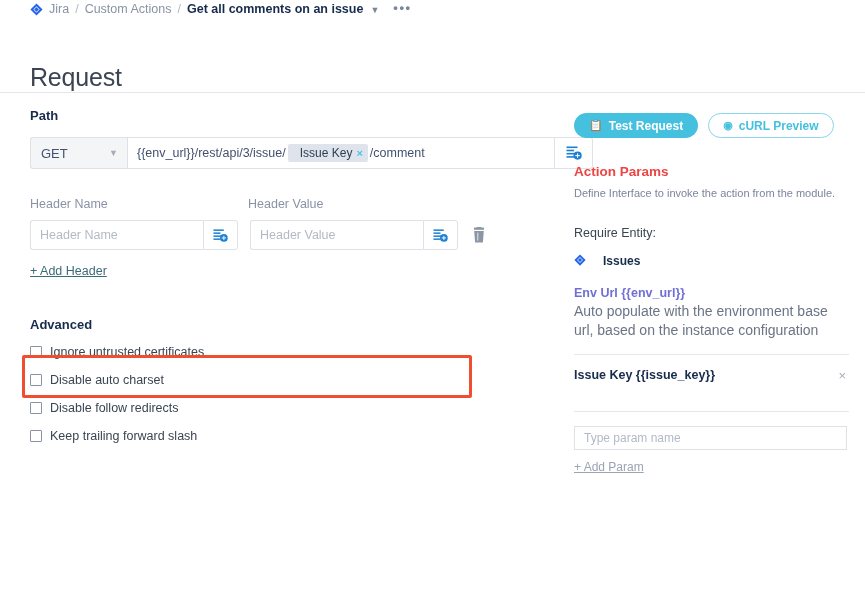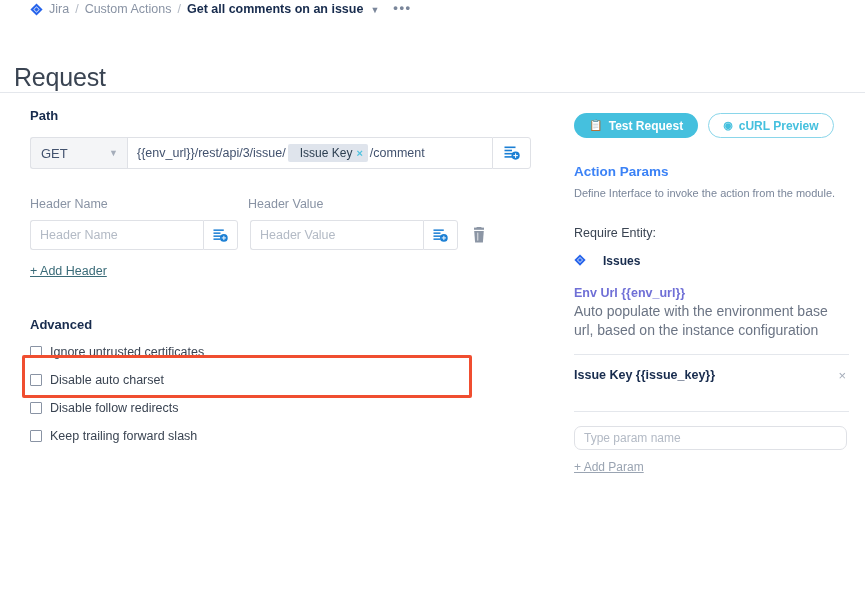--- a/index.html
+++ b/index.html
@@ -32,39 +32,39 @@
     line-height: 1; position: relative; top: 1px;
   }
   .bc-dots {
     color: #7a869a; letter-spacing: 1.5px; font-size: 13px;
     margin-left: 8px; line-height: 1; position: relative; top: -2px;
     font-weight: bold;
   }
 
   
   .page-title {
-    position: absolute; left: 14px; top: 46px;
+    position: absolute; left: 30px; top: 46px;
     font-size: 25px; font-weight: normal; color: #3a4452;
     letter-spacing: -0.2px;
   }
   .title-rule {
     position: absolute; left: 0; top: 92px; width: 865px;
     height: 1px; background: #e4e7ec;
   }
 
   
   .left-col { position: absolute; left: 30px; top: 108px; width: 500px; }
   .sec-label {
     font-size: 13px; font-weight: bold; color: #172b4d;
     margin: 0 0 14px 0;
   }
   .sec-label.adv { margin-bottom: 13px; }
 
   
-  .path-row { display: flex; align-items: stretch; height: 32px; width: 501px; }
+  .path-row { display: flex; align-items: stretch; height: 32px; width: 563px; }
   .method-select {
     width: 97px; border: 1px solid #dfe1e6; border-right: none;
     background: #f4f5f7; border-radius: 3px 0 0 3px;
     display: flex; align-items: center; padding: 0 10px;
     font-size: 13px; color: #42526e; position: relative;
   }
   .method-select .caret {
     position: absolute; right: 9px; top: 50%;
     transform: translateY(-55%);
     color: #a5adba; font-size: 9px;
@@ -147,21 +147,21 @@
     display: inline-flex; align-items: center; gap: 6px;
     height: 25px; padding: 0 14px; border-radius: 13px;
     font-size: 12px; font-weight: bold; cursor: pointer;
     border: 1px solid transparent; white-space: nowrap;
   }
   .btn-primary { background: #45c0de; color: #fff; }
   .btn-ghost { background: #fff; color: #45c0de; border-color: #8ad6ea; }
   .btn .ico { font-size: 11px; line-height: 1; }
 
   .rp-title {
-    font-size: 13.5px; font-weight: bold; color: #3b82f6;
+    font-size: 13.5px; font-weight: bold; color: #ef4444;
     margin: 26px 0 7px 0;
   }
   .rp-sub { font-size: 11px; color: #7a869a; line-height: 1.35; margin: 0; }
   .rp-req { font-size: 12.5px; color: #3a4452; margin: 25px 0 0 0; }
   .entity-row {
     display: flex; align-items: center; gap: 16px;
     margin-top: 14px; font-size: 12px; font-weight: bold; color: #172b4d;
   }
   .env-link {
     display: block; margin-top: 18px;
@@ -174,21 +174,21 @@
   }
   .rp-divider { height: 1px; background: #e4e7ec; margin: 14px 0 0 0; }
   .param-row {
     display: flex; align-items: center; justify-content: space-between;
     padding: 13px 0 14px 0;
   }
   .param-name { font-size: 12.5px; font-weight: bold; color: #172b4d; }
   .param-x { color: #a5adba; font-size: 13px; cursor: pointer; padding-right: 3px; }
   .param-input {
     width: 273px; height: 24px; margin-top: 14px;
-    border: 1px solid #dfe1e6; border-radius: 7px;
+    border: 1px solid #dfe1e6; border-radius: 0;
     padding: 0 9px; font-size: 12px; color: #42526e;
     outline: none; font-family: "Liberation Sans", sans-serif;
   }
   .param-input::placeholder { color: #b3bac5; }
   .add-param {
     display: inline-block; margin-top: 10px;
     font-size: 12px; color: #9aa4b2; cursor: pointer;
   }
 </style>
 </head>

